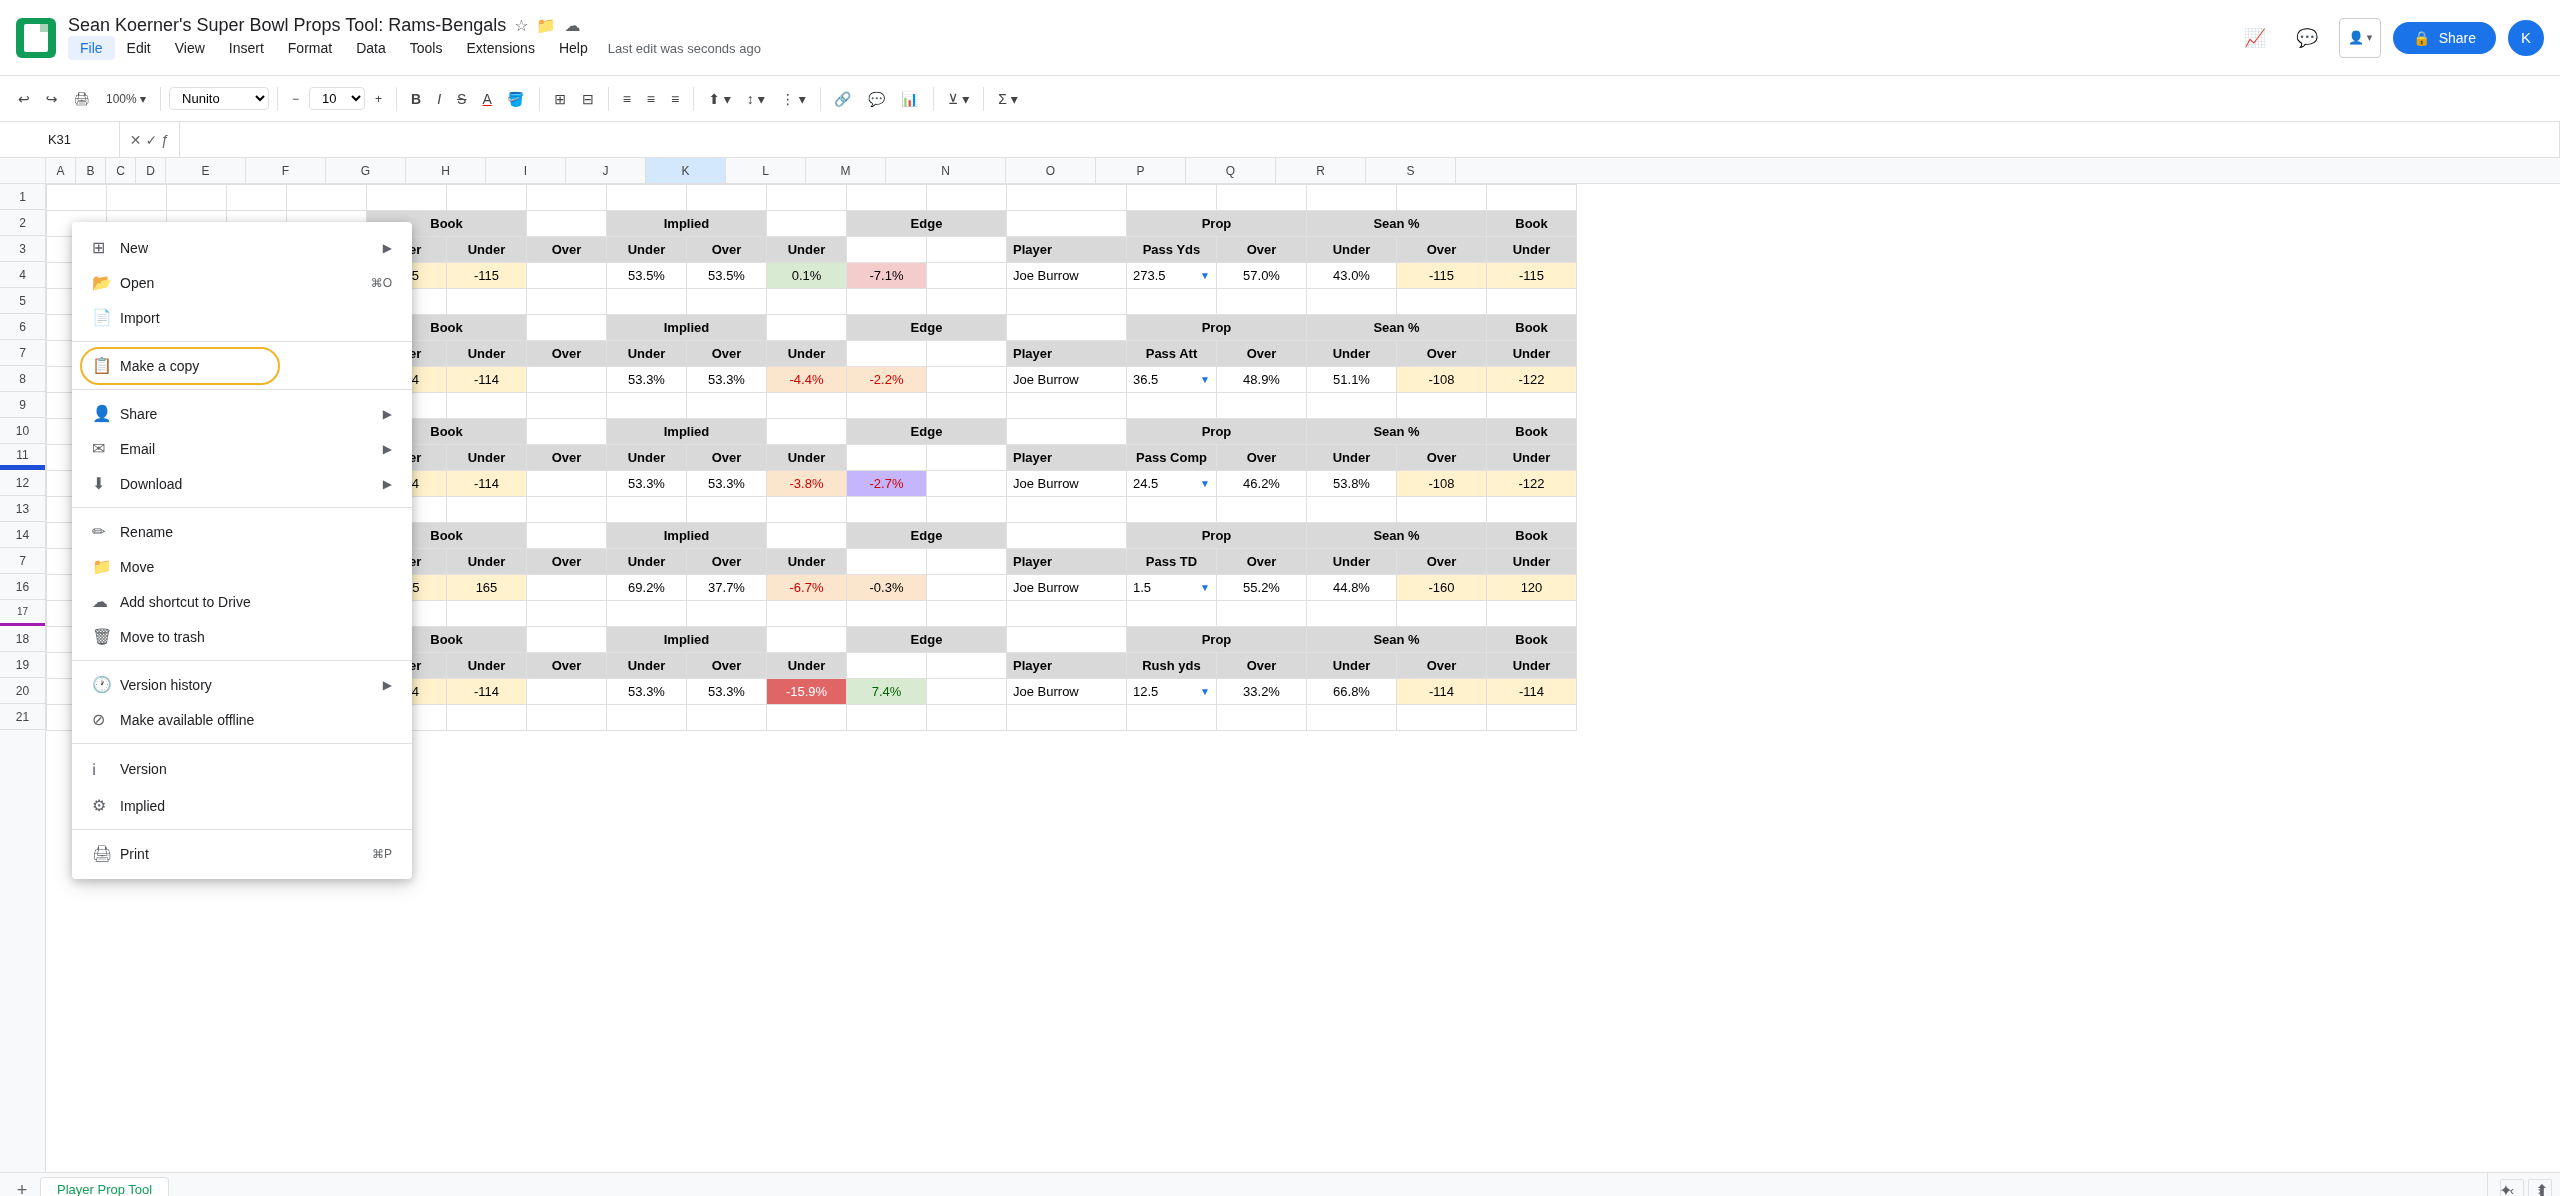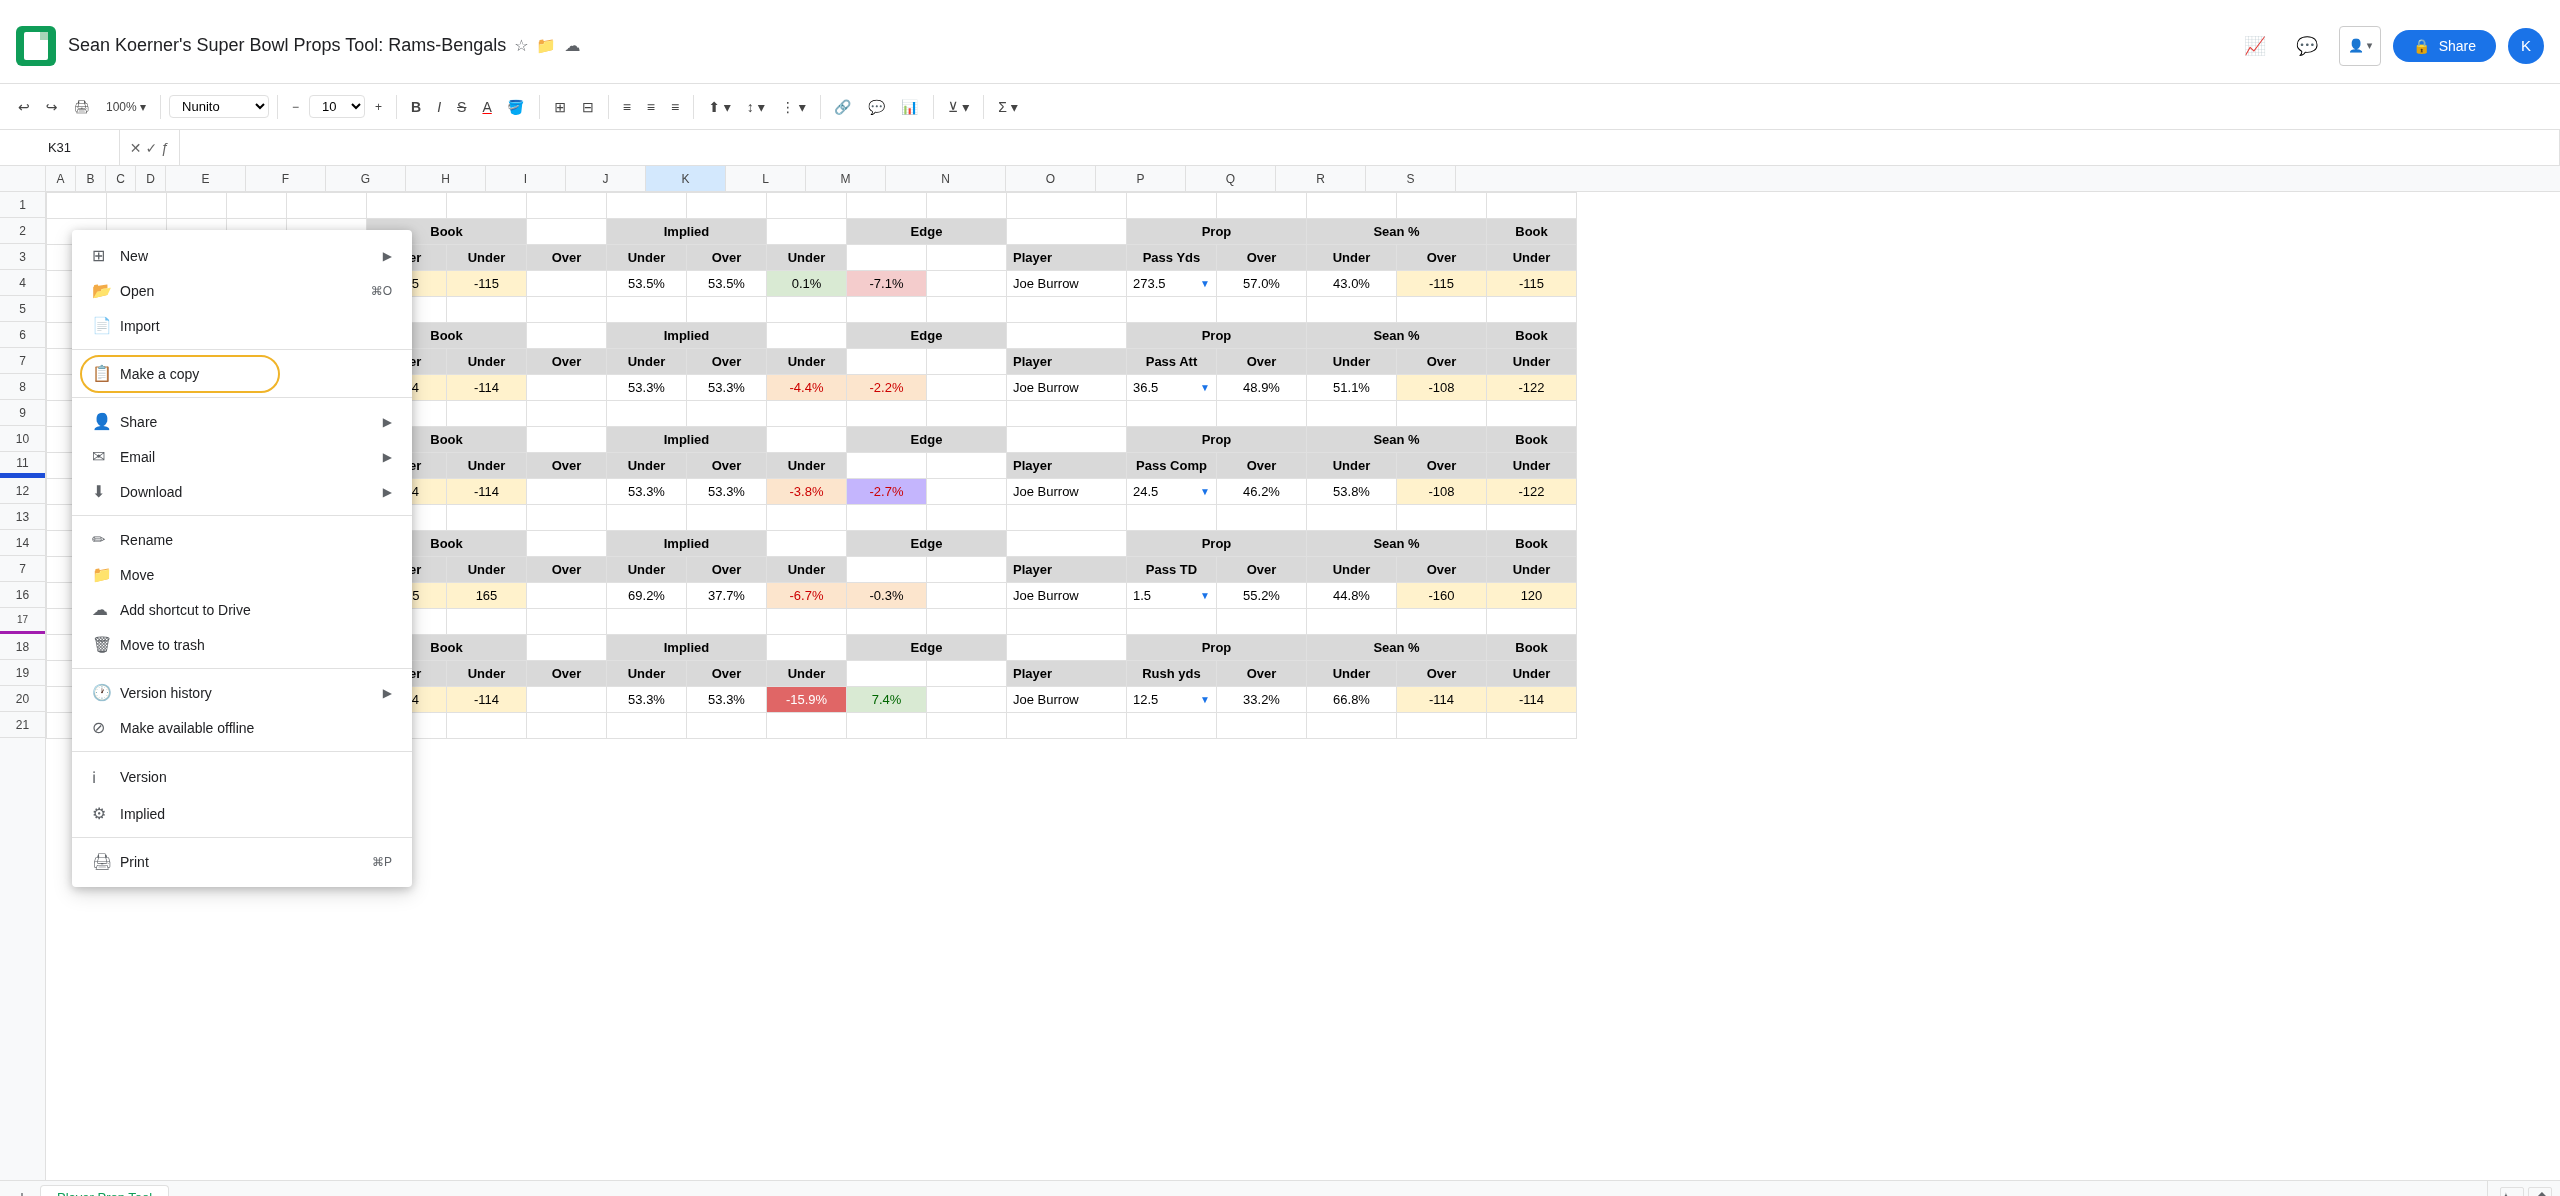--- a/index.html
+++ b/index.html
@@ -6,21 +6,20 @@
     body { font-family: 'Arial', sans-serif; font-size: 13px; background: #fff; overflow: hidden; width: 2560px; height: 1196px; }
 
     
     .top-bar {
       display: flex;
       align-items: center;
       height: 76px;
       padding: 0 16px;
       border-bottom: 1px solid #e0e0e0;
       gap: 12px;
-      margin-top: 8px;
     }
     .sheets-logo {
       width: 40px; height: 40px;
       background: #0f9d58;
       border-radius: 6px;
       display: flex; align-items: center; justify-content: center;
       flex-shrink: 0;
     }
     .sheets-logo-inner {
       width: 24px; height: 28px;
@@ -283,20 +282,32 @@
     <div class="sheets-logo-inner"></div>
   </div>
   <div class="doc-title-area">
     <div class="doc-title">
       <span>Sean Koerner's Super Bowl Props Tool: Rams-Bengals</span>
       <span class="doc-title-icons">
         <span>☆</span>
         <span>📁</span>
         <span>☁</span>
       </span>
+    </div>
+    <div class="menu-bar">
+      <div class="menu-item active">File</div>
+      <div class="menu-item">Edit</div>
+      <div class="menu-item">View</div>
+      <div class="menu-item">Insert</div>
+      <div class="menu-item">Format</div>
+      <div class="menu-item">Data</div>
+      <div class="menu-item">Tools</div>
+      <div class="menu-item">Extensions</div>
+      <div class="menu-item">Help</div>
+      <span class="last-edit">Last edit was seconds ago</span>
     </div>
   </div>
   <div class="top-right">
     <div class="icon-btn">📈</div>
     <div class="icon-btn">💬</div>
     <div class="icon-btn" style="display:flex;align-items:center;gap:2px;font-size:13px;border:1px solid #ccc;border-radius:4px;width:auto;padding:0 8px;">
       <span>👤</span>
         <span style="font-size:11px;">▾</span>
     </div>
     <button class="share-btn">

